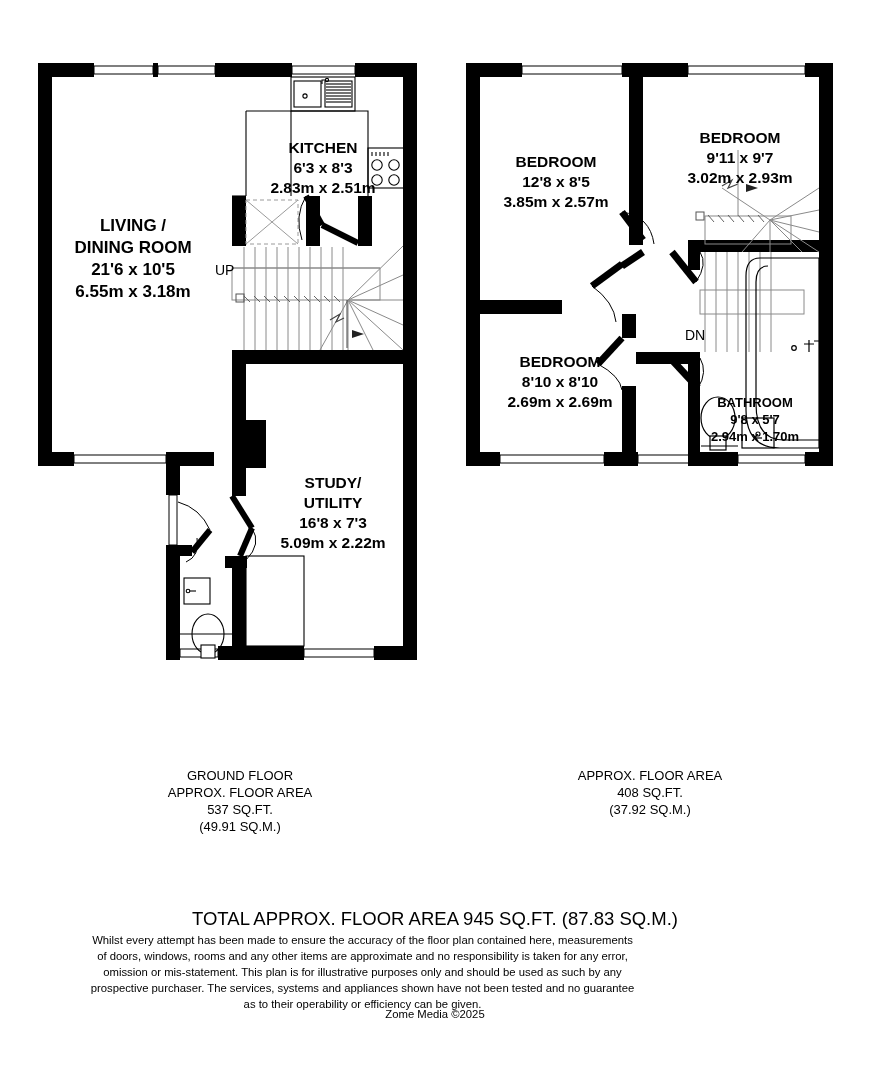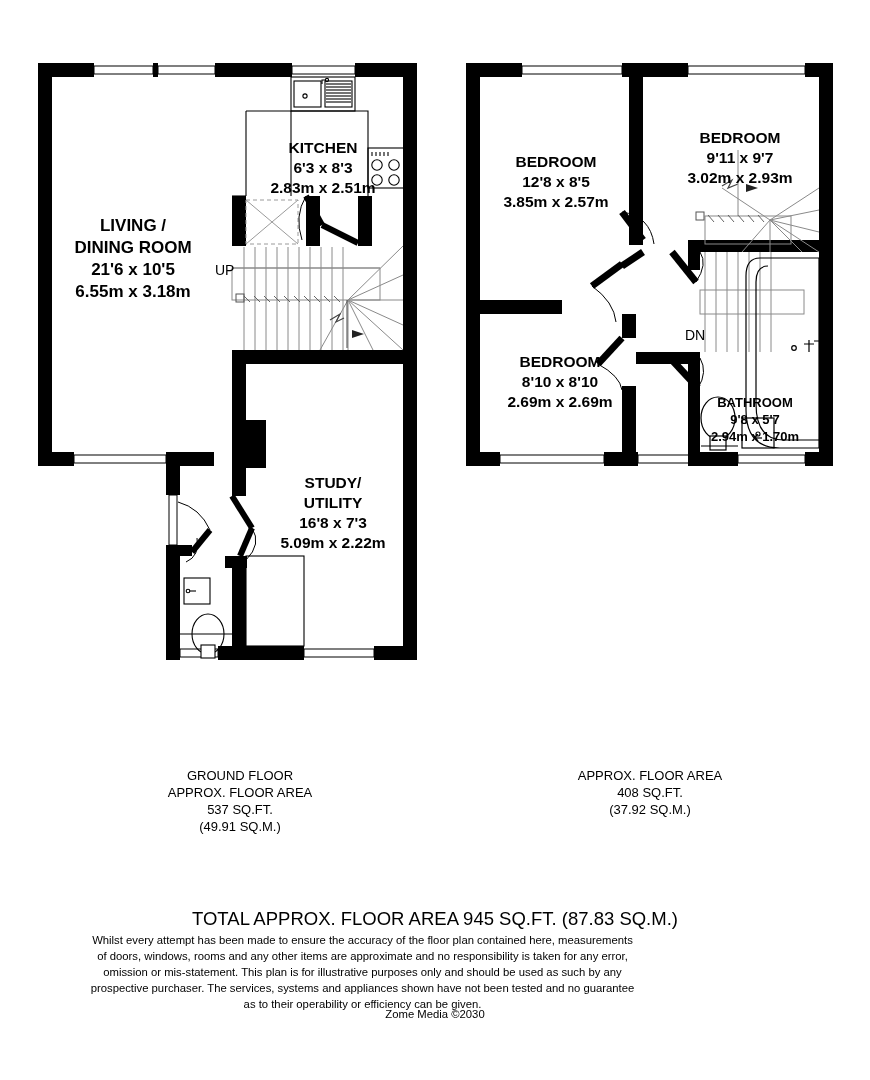--- a/index.html
+++ b/index.html
@@ -433,15 +433,15 @@
   <div class="total-line" style="top:908px;">TOTAL APPROX. FLOOR AREA 945 SQ.FT. (87.83 SQ.M.)</div>
 
   <div class="disclaimer" style="top:932px;">
     <span class="ln">Whilst every attempt has been made to ensure the accuracy of the floor plan contained here, measurements</span>
     <span class="ln">of doors, windows, rooms and any other items are approximate and no responsibility is taken for any error,</span>
     <span class="ln">omission or mis-statement. This plan is for illustrative purposes only and should be used as such by any</span>
     <span class="ln">prospective purchaser. The services, systems and appliances shown have not been tested and no guarantee</span>
     <span class="ln">as to their operability or efficiency can be given.</span>
   </div>
 
-  <div class="credit" style="top:1008px;">Zome Media ©2030</div>
+  <div class="credit" style="top:1008px;">Zome Media ©2025</div>
 
 </div>
 
 </body></html>

